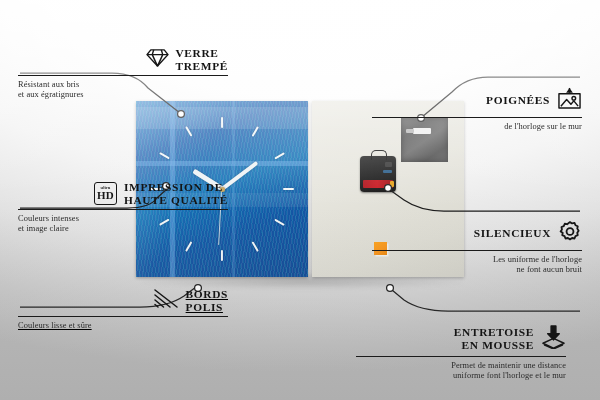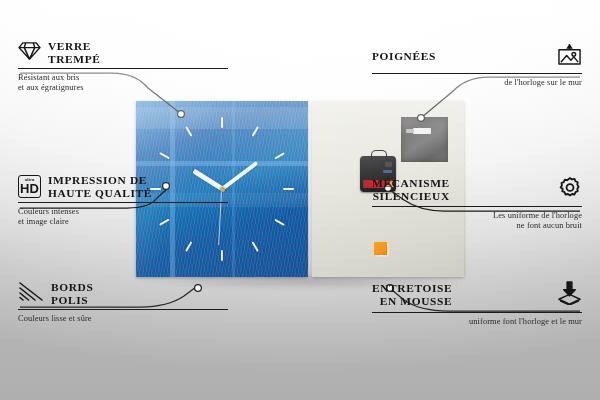--- a/index.html
+++ b/index.html
@@ -16,22 +16,22 @@
   }
   .vign{position:absolute;inset:0;pointer-events:none;
     background:linear-gradient(180deg, rgba(255,255,255,0.85) 0%, rgba(255,255,255,0.25) 32%, rgba(255,255,255,0) 52%, rgba(150,150,150,0.10) 78%, rgba(130,130,130,0.18) 100%);}
 
   
   #wires{position:absolute;left:0;top:0;width:600px;height:400px;}
 
   
   .feat{position:absolute;width:210px;}
   .feat .head{display:flex;align-items:center;gap:7px;}
-  .feat.left .head{justify-content:flex-start;}
-  .feat.right .head{justify-content:space-between;}
+  .feat.left .head{justify-content:flex-end;margin-top:7px;}
+  .feat.right .head{justify-content:flex-end;margin-top:44px;}
   .ttl{
     font-family:"Liberation Serif", serif;
     font-weight:700;letter-spacing:.055em;
     font-size:11.4px;line-height:12.6px;color:#141414;
     text-transform:uppercase;
   }
   .feat.right .ttl{text-align:right;}
   .rule{height:1px;background:#1b1b1b;margin:3px 0 4px 0;width:100%;}
   .sub{
     font-family:"Liberation Serif", serif;
@@ -40,21 +40,21 @@
   .feat.right .sub{text-align:right;}
 
   
   .ico{flex:0 0 auto;display:block;}
   .hdbox{
     width:21px;height:21px;border:1.6px solid #161616;border-radius:3px;
     display:flex;flex-direction:column;align-items:center;justify-content:center;
     line-height:1;background:transparent;
   }
   .hdbox .u{font-family:"Liberation Sans",sans-serif;font-size:4.3px;font-weight:700;letter-spacing:.02em;color:#161616;margin-bottom:.5px;}
-  .hdbox .h{font-family:Liberation Sans, sans-serif;font-size:13px;font-weight:700;letter-spacing:.01em;color:#161616;}
+  .hdbox .h{font-family:Liberation Serif, serif;font-size:11px;font-weight:700;letter-spacing:.01em;color:#161616;}
 
   
   #product{position:absolute;left:136px;top:101px;width:328px;height:182px;}
   .pshadow{position:absolute;left:6px;top:172px;width:320px;height:16px;
     background:radial-gradient(ellipse at 50% 50%, rgba(90,90,90,.33) 0%, rgba(120,120,120,.12) 55%, rgba(255,255,255,0) 76%);
     filter:blur(2px);}
   .panel{position:absolute;top:0;height:176px;overflow:hidden;}
 
   
   #front{left:0;width:172px;
@@ -213,21 +213,21 @@
         <div class="ttl">HAUTE QUALITÉ</div>
       </span>
     </div>
     <div class="rule"></div>
     <div class="sub">
       <div>Couleurs intenses</div>
       <div>et image claire</div>
     </div>
   </div>
 
-  <div class="feat left" style="left:18px;top:281px;">
+  <div class="feat left" style="left:18px;top:281px;text-decoration:underline;">
     <div class="head">
       <span class="ico">
         <svg width="26" height="21" viewBox="0 0 26 21" fill="none" stroke="#161616" stroke-width="1.5" stroke-linecap="round">
           <path d="M2 2 L24 19"></path>
             <path d="M2 7 L17 19"></path>
             <path d="M2 12 L10.5 19"></path>
             <path d="M2 16.5 L5 19"></path>
         </svg>
       </span>
       <span>
@@ -258,50 +258,50 @@
     </div>
     <div class="rule"></div>
     <div class="sub">
       <div>de l'horloge sur le mur</div>
     </div>
   </div>
 
   <div class="feat right" style="left:372px;top:176px;">
     <div class="head">
       <span>
-        <div class="ttl">MÉCANISME</div>
         <div class="ttl">SILENCIEUX</div>
       </span>
       <span class="ico">
         <svg width="24" height="23" viewBox="0 0 24 24" fill="none" stroke="#161616" stroke-width="1.9" stroke-linejoin="round">
           <path d="M12 2.2l2.2 1.4 2.5-.5 1 2.4 2.4 1-.5 2.5 1.4 2.2-1.4 2.2.5 2.5-2.4 1-1 2.4-2.5-.5-2.2 1.4-2.2-1.4-2.5.5-1-2.4-2.4-1 .5-2.5L2.2 12l1.4-2.2-.5-2.5 2.4-1 1-2.4 2.5.5z"></path>
           <circle cx="12" cy="12" r="3.6"></circle>
         </svg>
       </span>
     </div>
     <div class="rule"></div>
     <div class="sub">
       <div>Les uniforme de l'horloge</div>
       <div>ne font aucun bruit</div>
     </div>
   </div>
 
-  <div class="feat right" style="left:372px;top:281px;">
+  <div class="feat right" style="left:356px;top:281px;">
     <div class="head">
       <span>
         <div class="ttl">ENTRETOISE</div>
         <div class="ttl">EN MOUSSE</div>
       </span>
       <span class="ico">
         <svg width="25" height="24" viewBox="0 0 26 25" fill="none" stroke="#161616" stroke-width="1.5" stroke-linejoin="round">
           <path d="M10.5 1h5v8h3.5L13 15.5 7 9h3.5z" fill="#161616" stroke="#161616"></path>
           <path d="M13 14 L24 19 L13 24 L2 19z"></path>
           <path d="M3.2 20.6 L13 25 L22.8 20.6"></path>
         </svg>
       </span>
     </div>
     <div class="rule"></div>
     <div class="sub">
+      <div>Permet de maintenir une distance</div>
       <div>uniforme font l'horloge et le mur</div>
     </div>
   </div>
 
 </div>
 
 </body></html>

